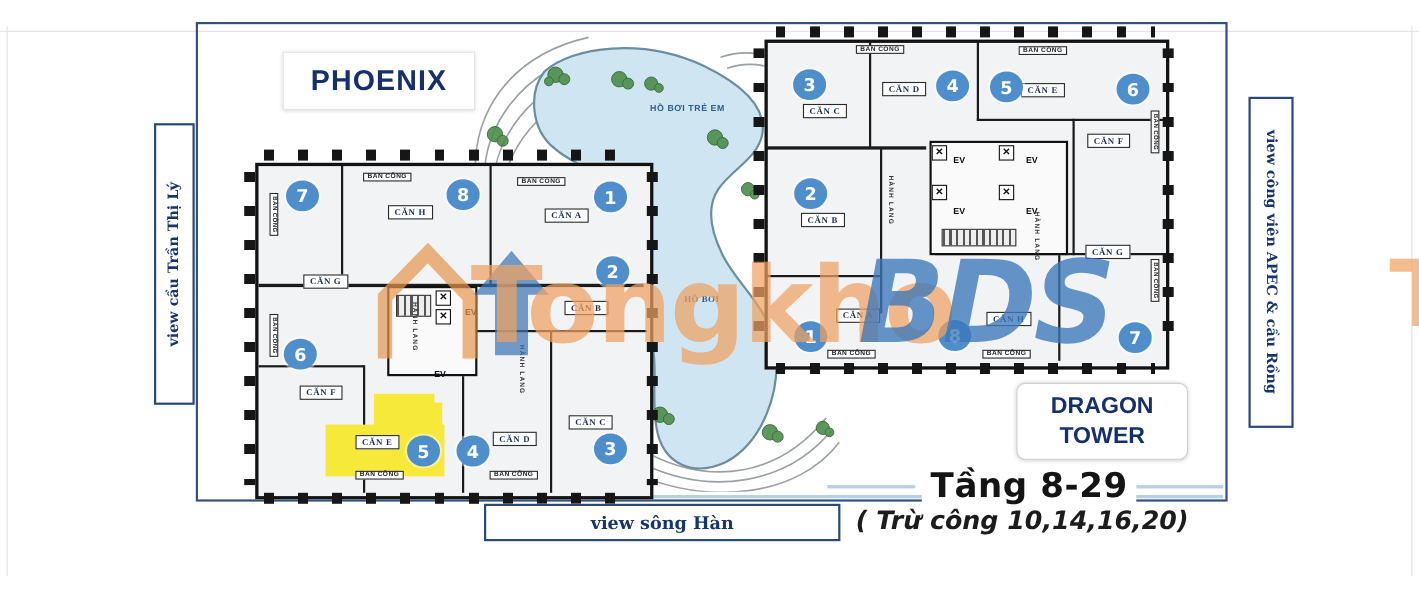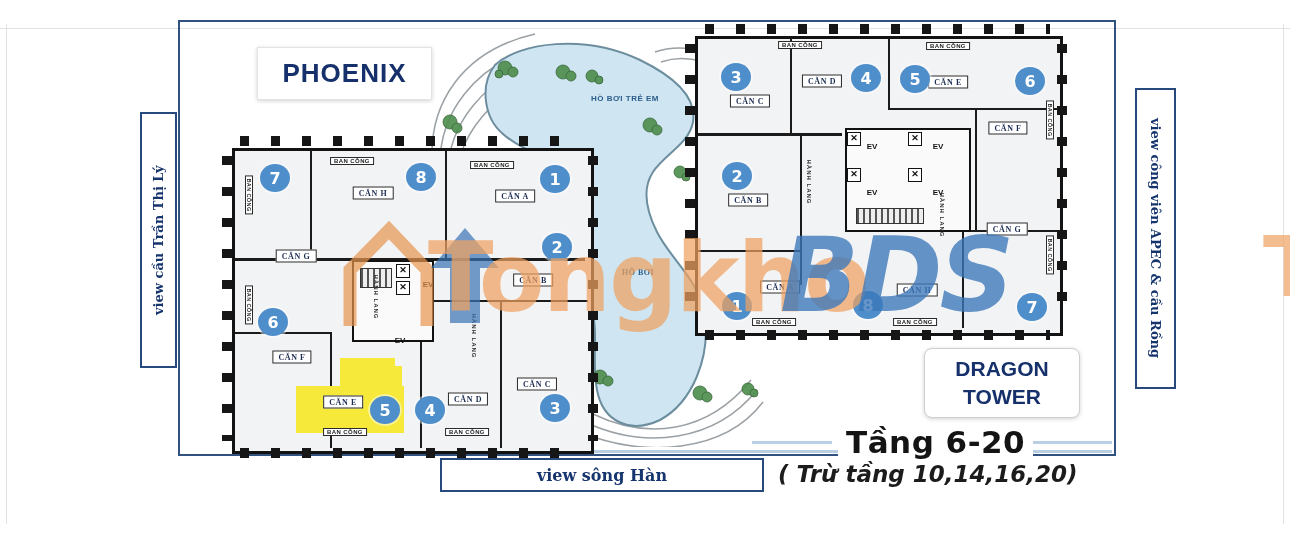--- a/index.html
+++ b/index.html
@@ -201,16 +201,16 @@
 
   <div class="namebox phoenixbox" style="left:257px;top:47px;width:173px;height:51px;">PHOENIX</div>
   <div class="namebox dragonbox" style="left:924px;top:348px;width:156px;height:70px;padding:0 18px;box-sizing:border-box;">DRAGON TOWER</div>
 
   <div class="edge edge-v flip" style="left:140px;top:112px;width:33px;height:252px;">view cầu Trần Thị Lý</div>
   <div class="edge edge-v" style="left:1135px;top:88px;width:37px;height:297px;">view công viên APEC &amp; cầu Rồng</div>
   <div class="edge" style="left:440px;top:458px;width:320px;height:30px;font-size:16px;">view sông Hàn</div>
 
   <div class="flankline" style="left:752px;top:441px;width:80px;"></div>
   <div class="flankline" style="left:1012px;top:441px;width:100px;"></div>
-  <div class="ftitle" style="left:838px;top:424px;background:#fff;padding:0 8px;">Tầng 6-20</div>
-  <div class="fsub" style="left:778px;top:461px;">( Trừ tầng 10,14,16,20)</div>
+  <div class="ftitle" style="left:838px;top:424px;background:#fff;padding:0 8px;">Tầng 8-29</div>
+  <div class="fsub" style="left:778px;top:461px;">( Trừ công 10,14,16,20)</div>
 
 </div>
 
 </body></html>

